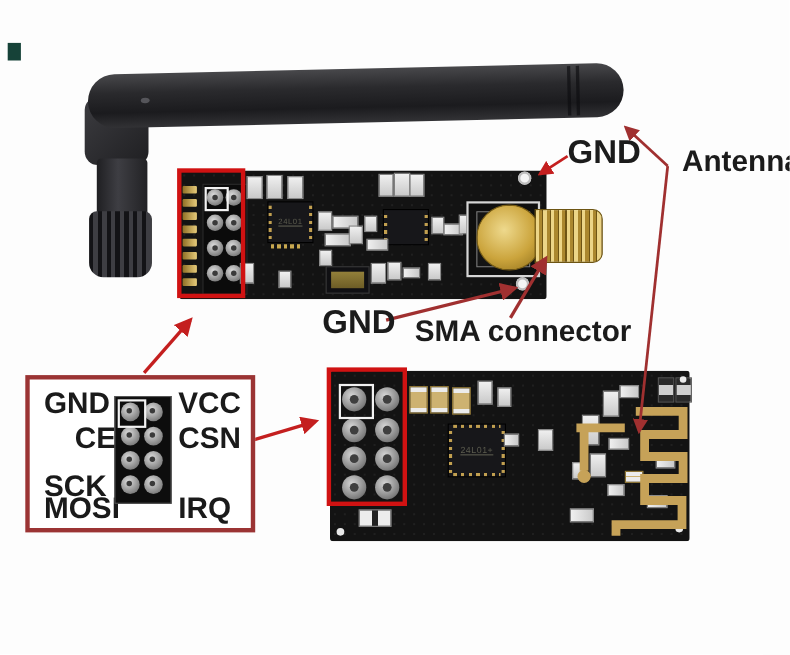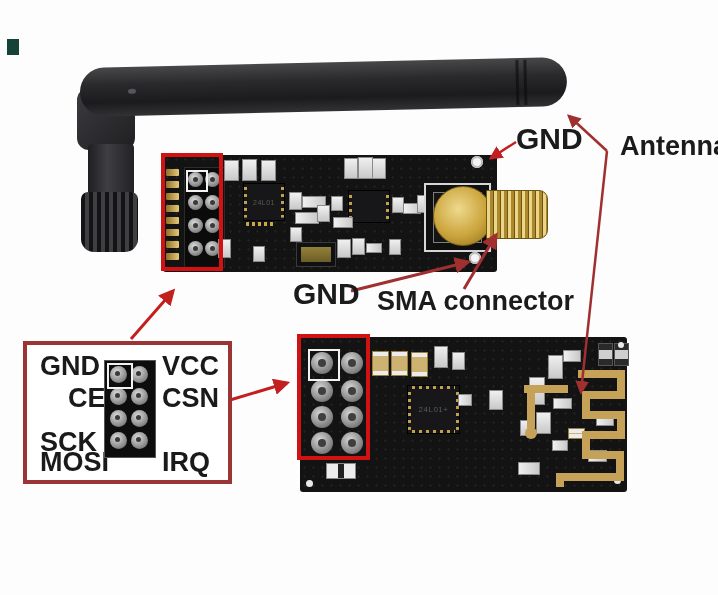--- a/index.html
+++ b/index.html
@@ -23,21 +23,21 @@
   .redrect{position:absolute;border:4px solid #d01212;background:transparent;}
   
   .smd{position:absolute;background:linear-gradient(180deg,#f0f0f0,#c9c9c9);border:1px solid #8a8a8a;}
   .smd.h{background:linear-gradient(90deg,#f0f0f0,#c9c9c9);}
   .smd.tan{background:linear-gradient(180deg,#ececec 0 4px,#cdb271 4px calc(100% - 4px),#ececec calc(100% - 4px));border-color:#9a7f3a;}
   .smd.dark{background:linear-gradient(180deg,#2a2a2a 0 30%,#cfcfcf 30% 70%,#2a2a2a 70%);border-color:#555;}
   .ic{position:absolute;background-color:#17171a;border:1px solid #000;color:#5b5b4e;
       display:flex;align-items:center;justify-content:center;font-size:7px;letter-spacing:.5px;
       background-image:repeating-linear-gradient(0deg,#c2a050 0 3px,transparent 3px 7px),
                        repeating-linear-gradient(0deg,#c2a050 0 3px,transparent 3px 7px);
-      background-size:3px 85%,3px 85%;background-position:left center,right center;background-repeat:no-repeat;}
+      background-size:3px 85%,3px 85%;background-position:left center,right center;background-repeat:no-repeat;text-decoration:underline;}
   .qfp{background-image:repeating-linear-gradient(90deg,#c2a050 0 3px,transparent 3px 7px),
                         repeating-linear-gradient(90deg,#c2a050 0 3px,transparent 3px 7px),
                         repeating-linear-gradient(0deg,#c2a050 0 3px,transparent 3px 7px),
                         repeating-linear-gradient(0deg,#c2a050 0 3px,transparent 3px 7px);
        background-size:85% 3px,85% 3px,3px 85%,3px 85%;
        background-position:center top,center bottom,left center,right center;background-repeat:no-repeat;
        font-size:8px;}
   .goldpin{position:absolute;background:linear-gradient(90deg,#8f6f25,#e6cb7a);border-radius:1px;}
   .housing{position:absolute;background:#0b0b0b;border:1px solid #2c2c2c;}
   .hpin{position:absolute;width:15px;height:15px;border-radius:50%;

